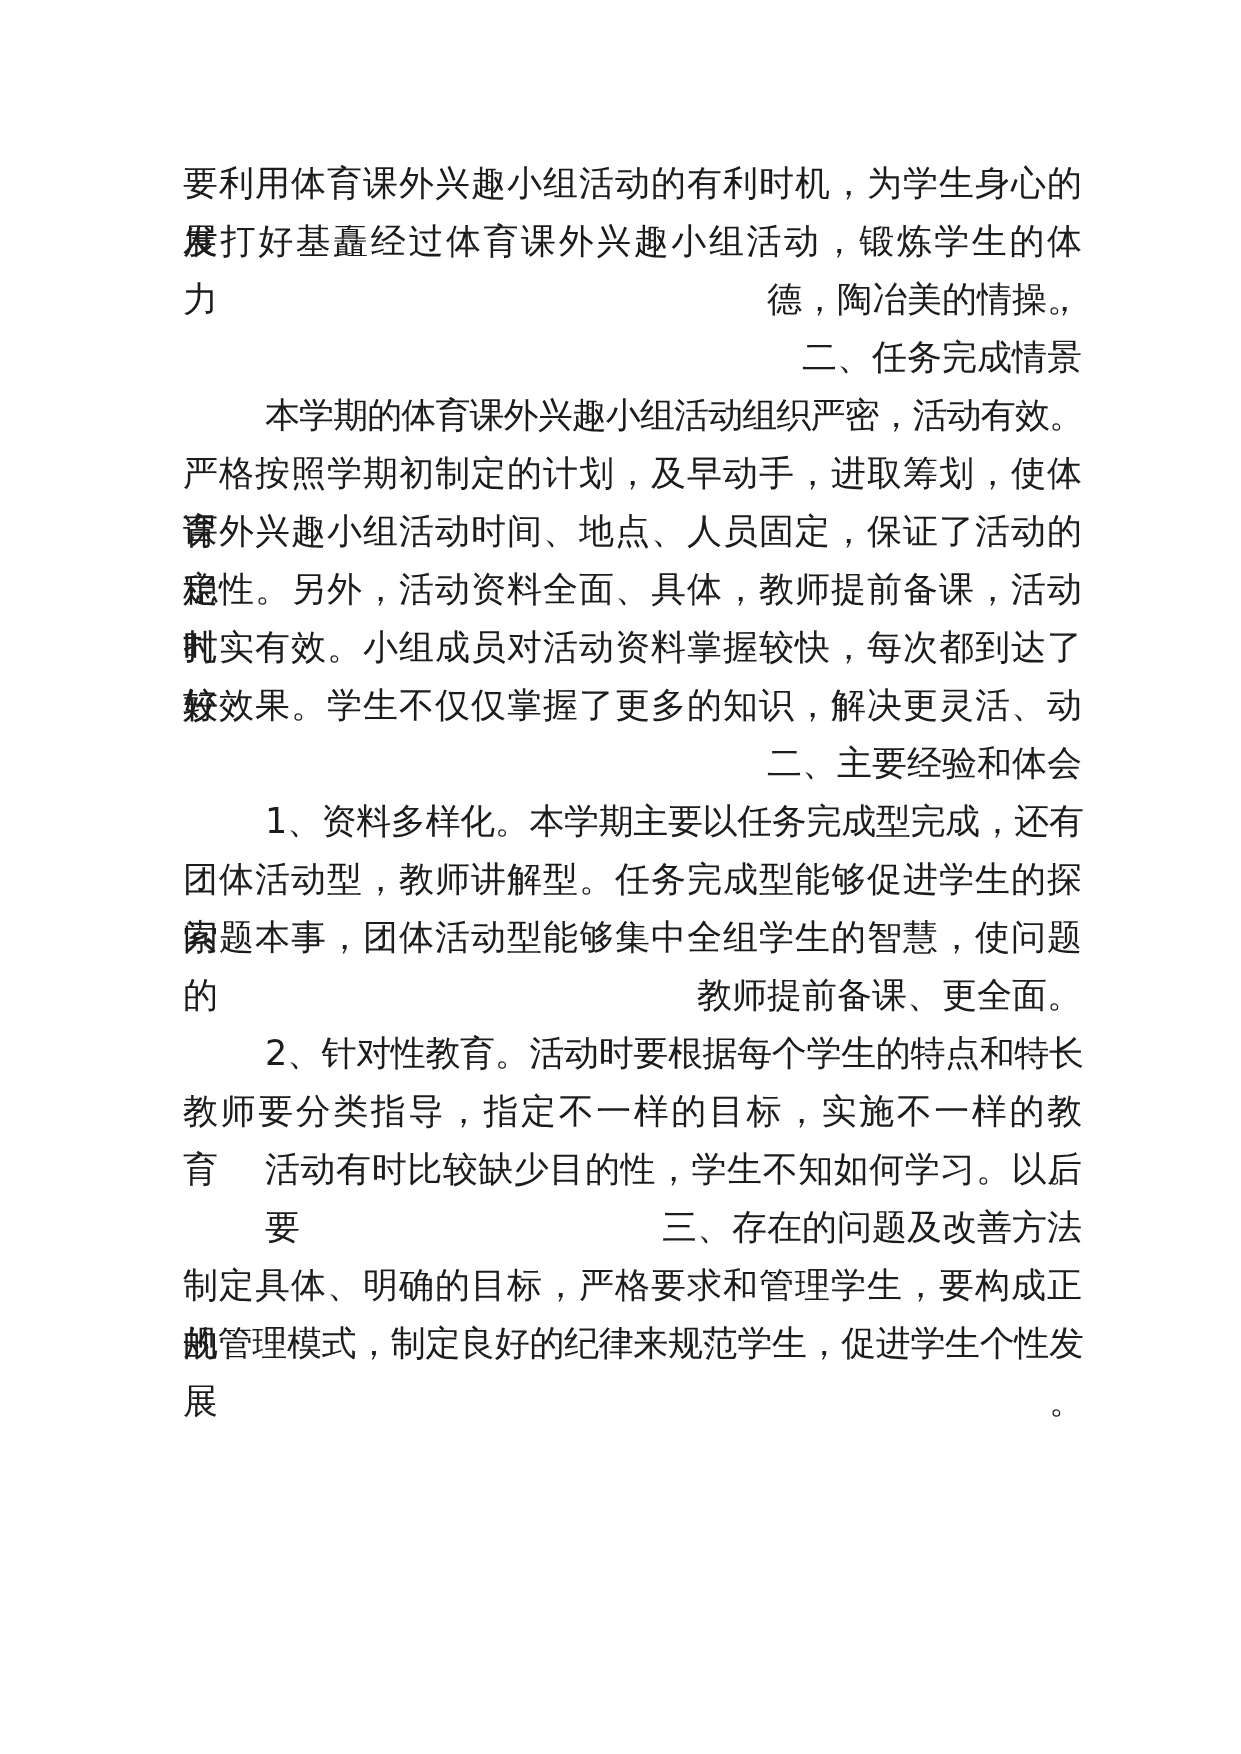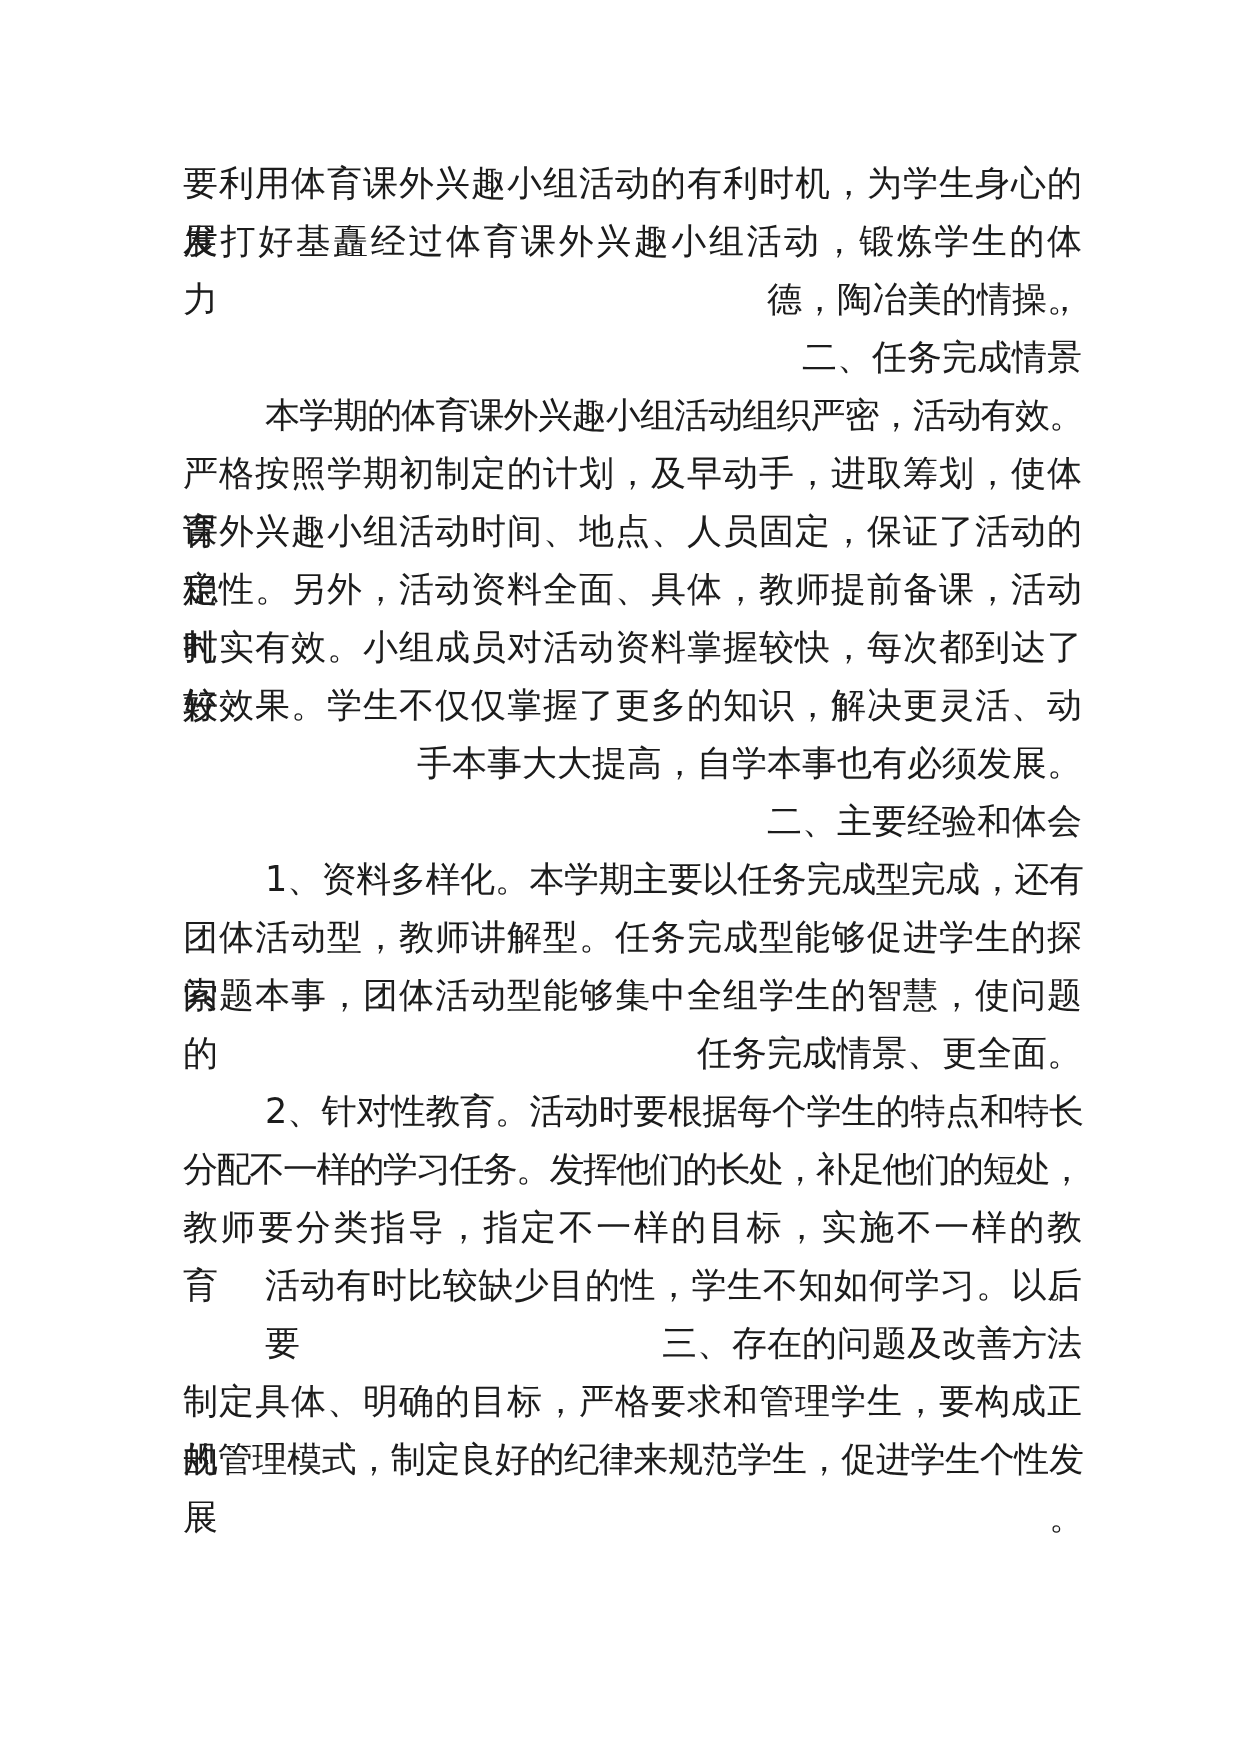--- a/index.html
+++ b/index.html
@@ -50,27 +50,25 @@
       <div class="line full">要利用体育课外兴趣小组活动的有利时机，为学生身心的发</div>
       <div class="line full">展打好基矗经过体育课外兴趣小组活动，锻炼学生的体力，</div>
       <div class="line">德，陶冶美的情操。</div>
       <div class="line indent">二、任务完成情景</div>
       <div class="line indent full tight">本学期的体育课外兴趣小组活动组织严密，活动有效。</div>
       <div class="line full">严格按照学期初制定的计划，及早动手，进取筹划，使体育</div>
       <div class="line full">课外兴趣小组活动时间、地点、人员固定，保证了活动的稳</div>
       <div class="line full">定性。另外，活动资料全面、具体，教师提前备课，活动时</div>
       <div class="line full">扎实有效。小组成员对活动资料掌握较快，每次都到达了较</div>
       <div class="line full">好效果。学生不仅仅掌握了更多的知识，解决更灵活、动</div>
-      <div class="line">手本事大大提高，自学本事也有必须发展。</div>
       <div class="line indent">二、主要经验和体会</div>
       <div class="line indent full tight">1、资料多样化。本学期主要以任务完成型完成，还有</div>
       <div class="line full">团体活动型，教师讲解型。任务完成型能够促进学生的探索</div>
       <div class="line full">问题本事，团体活动型能够集中全组学生的智慧，使问题的</div>
-      <div class="line">任务完成情景、更全面。</div>
+      <div class="line">教师提前备课、更全面。</div>
       <div class="line indent full tight">2、针对性教育。活动时要根据每个学生的特点和特长</div>
-      <div class="line full tight">分配不一样的学习任务。发挥他们的长处，补足他们的短处，</div>
       <div class="line full">教师要分类指导，指定不一样的目标，实施不一样的教育。</div>
       <div class="line indent full">活动有时比较缺少目的性，学生不知如何学习。以后要</div>
       <div class="line indent">三、存在的问题及改善方法</div>
       <div class="line full">制定具体、明确的目标，严格要求和管理学生，要构成正规</div>
       <div class="line full tight">的管理模式，制定良好的纪律来规范学生，促进学生个性发展。</div>
     </div>
 </div>
 
 </body></html>

